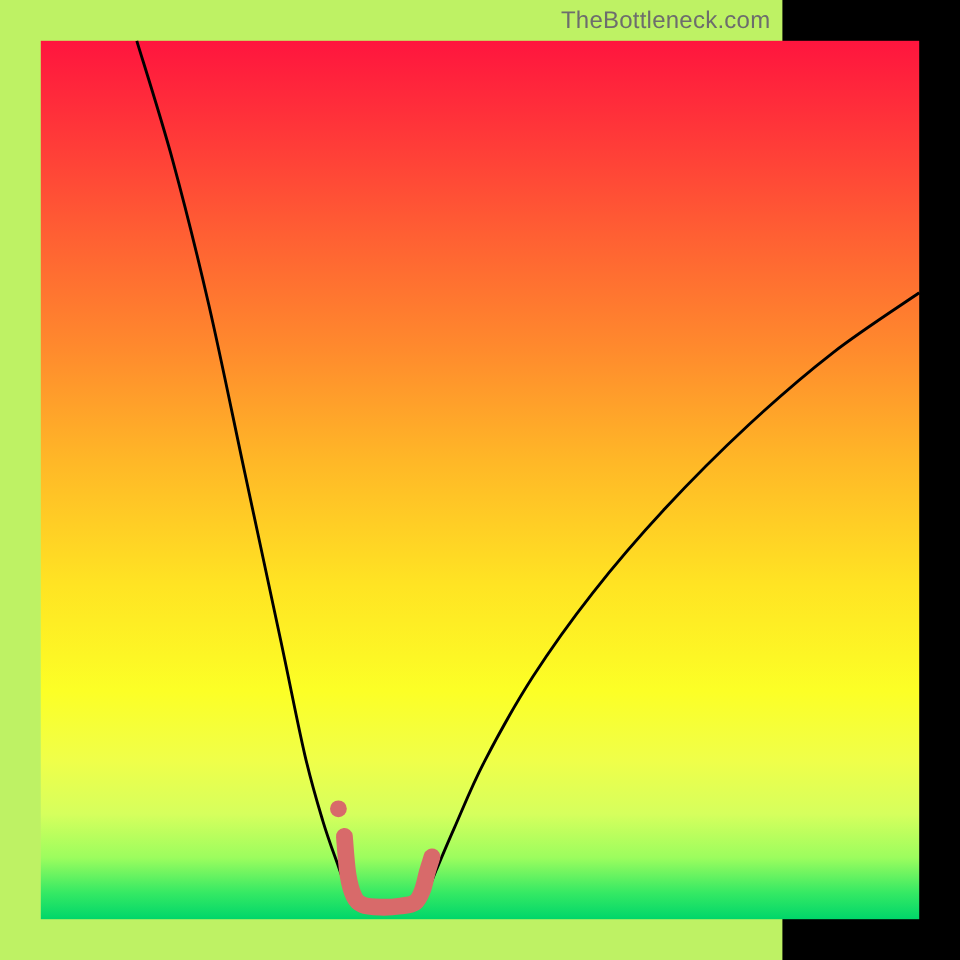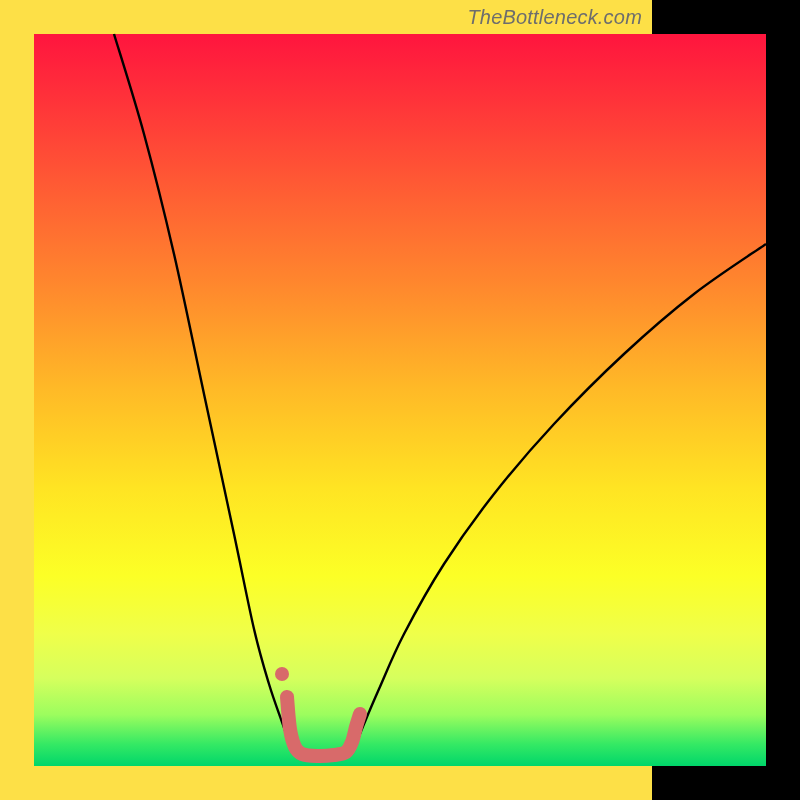--- a/index.html
+++ b/index.html
@@ -10,22 +10,21 @@
     background: #000;
     overflow: hidden;
     font-family: Arial, Helvetica, sans-serif;
   }
   .frame {
     position: absolute;
     left: 0;
     top: 0;
     width: 652px;
     height: 800px;
-    background: #fde047;
-    font-style: italic;
+    background: #bef264;
   }
   .plot-area {
     position: absolute;
     left: 34px;
     top: 34px;
     width: 732px;
     height: 732px;
     
     background: linear-gradient(
       to bottom,

